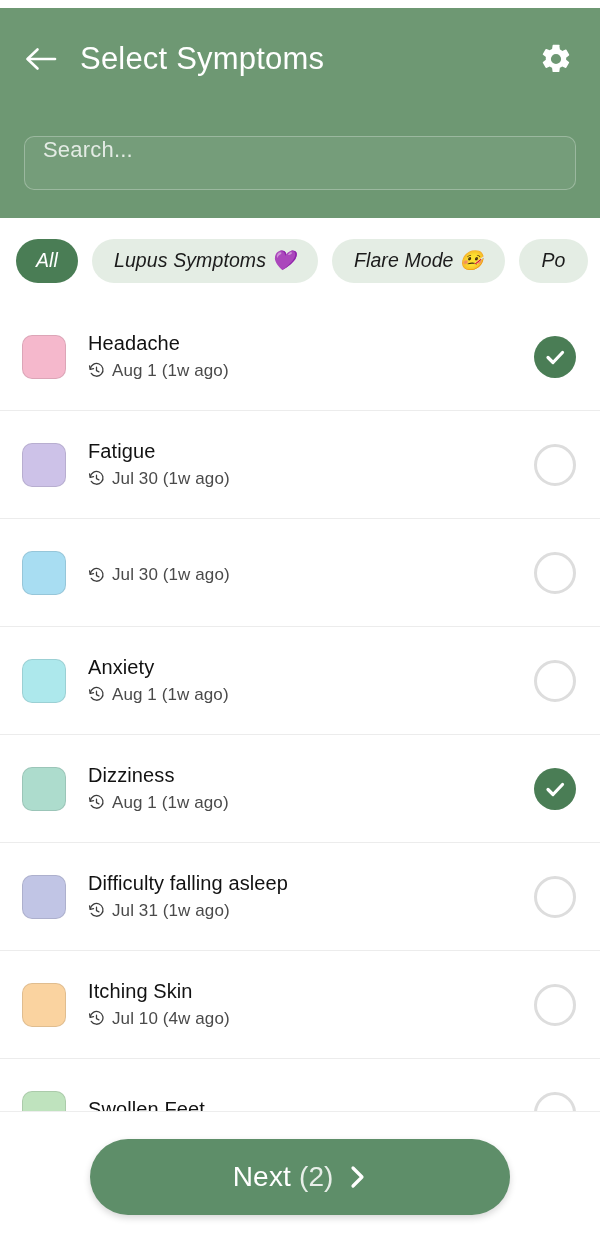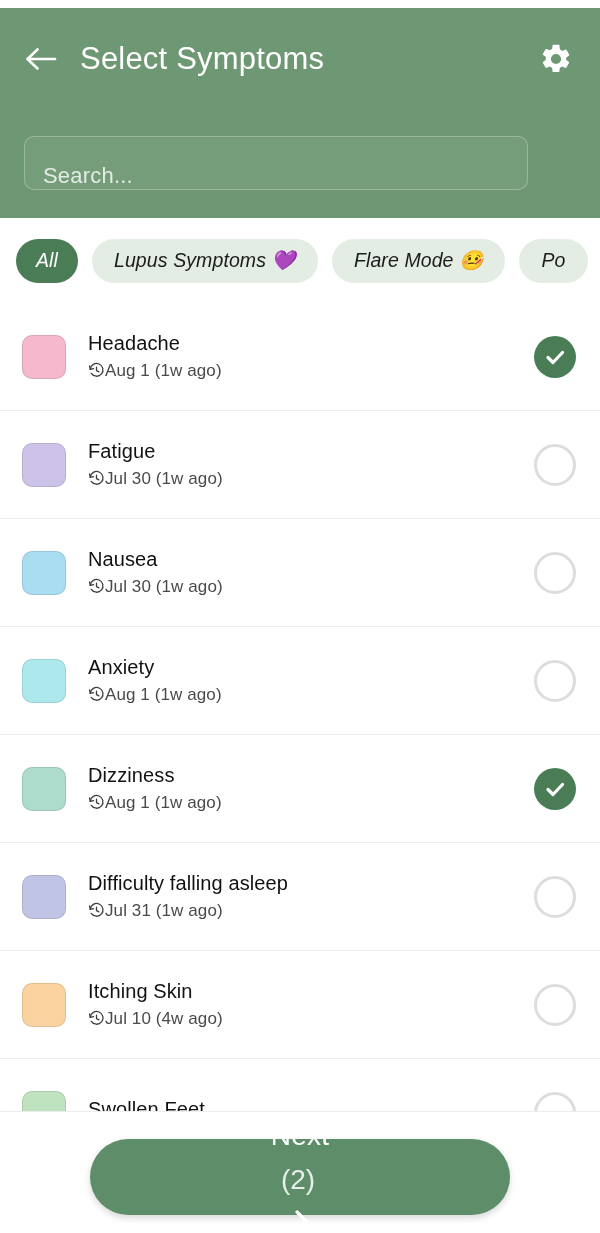--- a/index.html
+++ b/index.html
@@ -67,27 +67,27 @@
     align-items: center;
     justify-content: center;
     cursor: pointer;
   }
   .gear-icon svg { display: block; }
 
   .search-box {
     position: absolute;
     left: 24px;
     top: 128px;
-    width: 504px;
+    width: 552px;
     height: 54px;
     border: 1px solid rgba(255,255,255,0.28);
     border-radius: 10px;
     background: rgba(255,255,255,0.05);
     display: flex;
-    align-items: flex-end;
+    align-items: flex-start;
     padding: 0 18px;
     cursor: text;
   }
 
   .search-placeholder {
     font-size: 22px;
     color: rgba(255,255,255,0.80);
     letter-spacing: 0.2px;
   }
 
@@ -168,20 +168,21 @@
     color: #121212;
     line-height: 1.18;
     letter-spacing: 0.1px;
     white-space: nowrap;
   }
 
   .row-sub {
     margin-top: 5px;
     display: flex;
     align-items: center;
+    gap: 7px;
     font-size: 17px;
     color: #4a4a4a;
     letter-spacing: 0.1px;
   }
   .history-icon { display: flex; align-items: center; }
   .history-icon svg { display: block; }
 
   .check {
     flex: 0 0 auto;
     width: 42px;
@@ -221,21 +222,20 @@
     height: 76px;
     border-radius: 38px;
     background: #5E8E69;
     color: #ffffff;
     display: flex;
     align-items: center;
     justify-content: center;
     gap: 12px;
     cursor: pointer;
     box-shadow: 0 3px 7px rgba(0,0,0,0.16);
-    flex-direction: column;
   }
 
   .next-label {
     font-size: 28px;
     letter-spacing: 0.2px;
   }
   .next-count {
     font-size: 28px;
     color: rgba(255,255,255,0.85);
     margin-left: -4px;
@@ -322,21 +322,20 @@
           </span>
           <span>Jul 30 (1w ago)</span>
         </div>
       </div>
       <span class="check off"></span>
     </div>
 
     <div class="row">
       <span class="swatch" style="background:#A8DDF2"></span>
       <div class="row-text">
-        <div class="row-title">Nausea</div>
         <div class="row-sub">
           <span class="history-icon">
             <svg width="17" height="17" viewBox="0 0 24 24" fill="none" stroke="#3c3c3c" stroke-width="1.8" stroke-linecap="round" stroke-linejoin="round">
               <path d="M3.2 10.2A9 9 0 1 1 4.6 16"></path>
               <polyline points="2.2,5.6 3.1,10.4 7.8,9.3"></polyline>
               <polyline points="12,7.4 12,12.2 15.4,13.9"></polyline>
             </svg>
           </span>
           <span>Jul 30 (1w ago)</span>
         </div>

